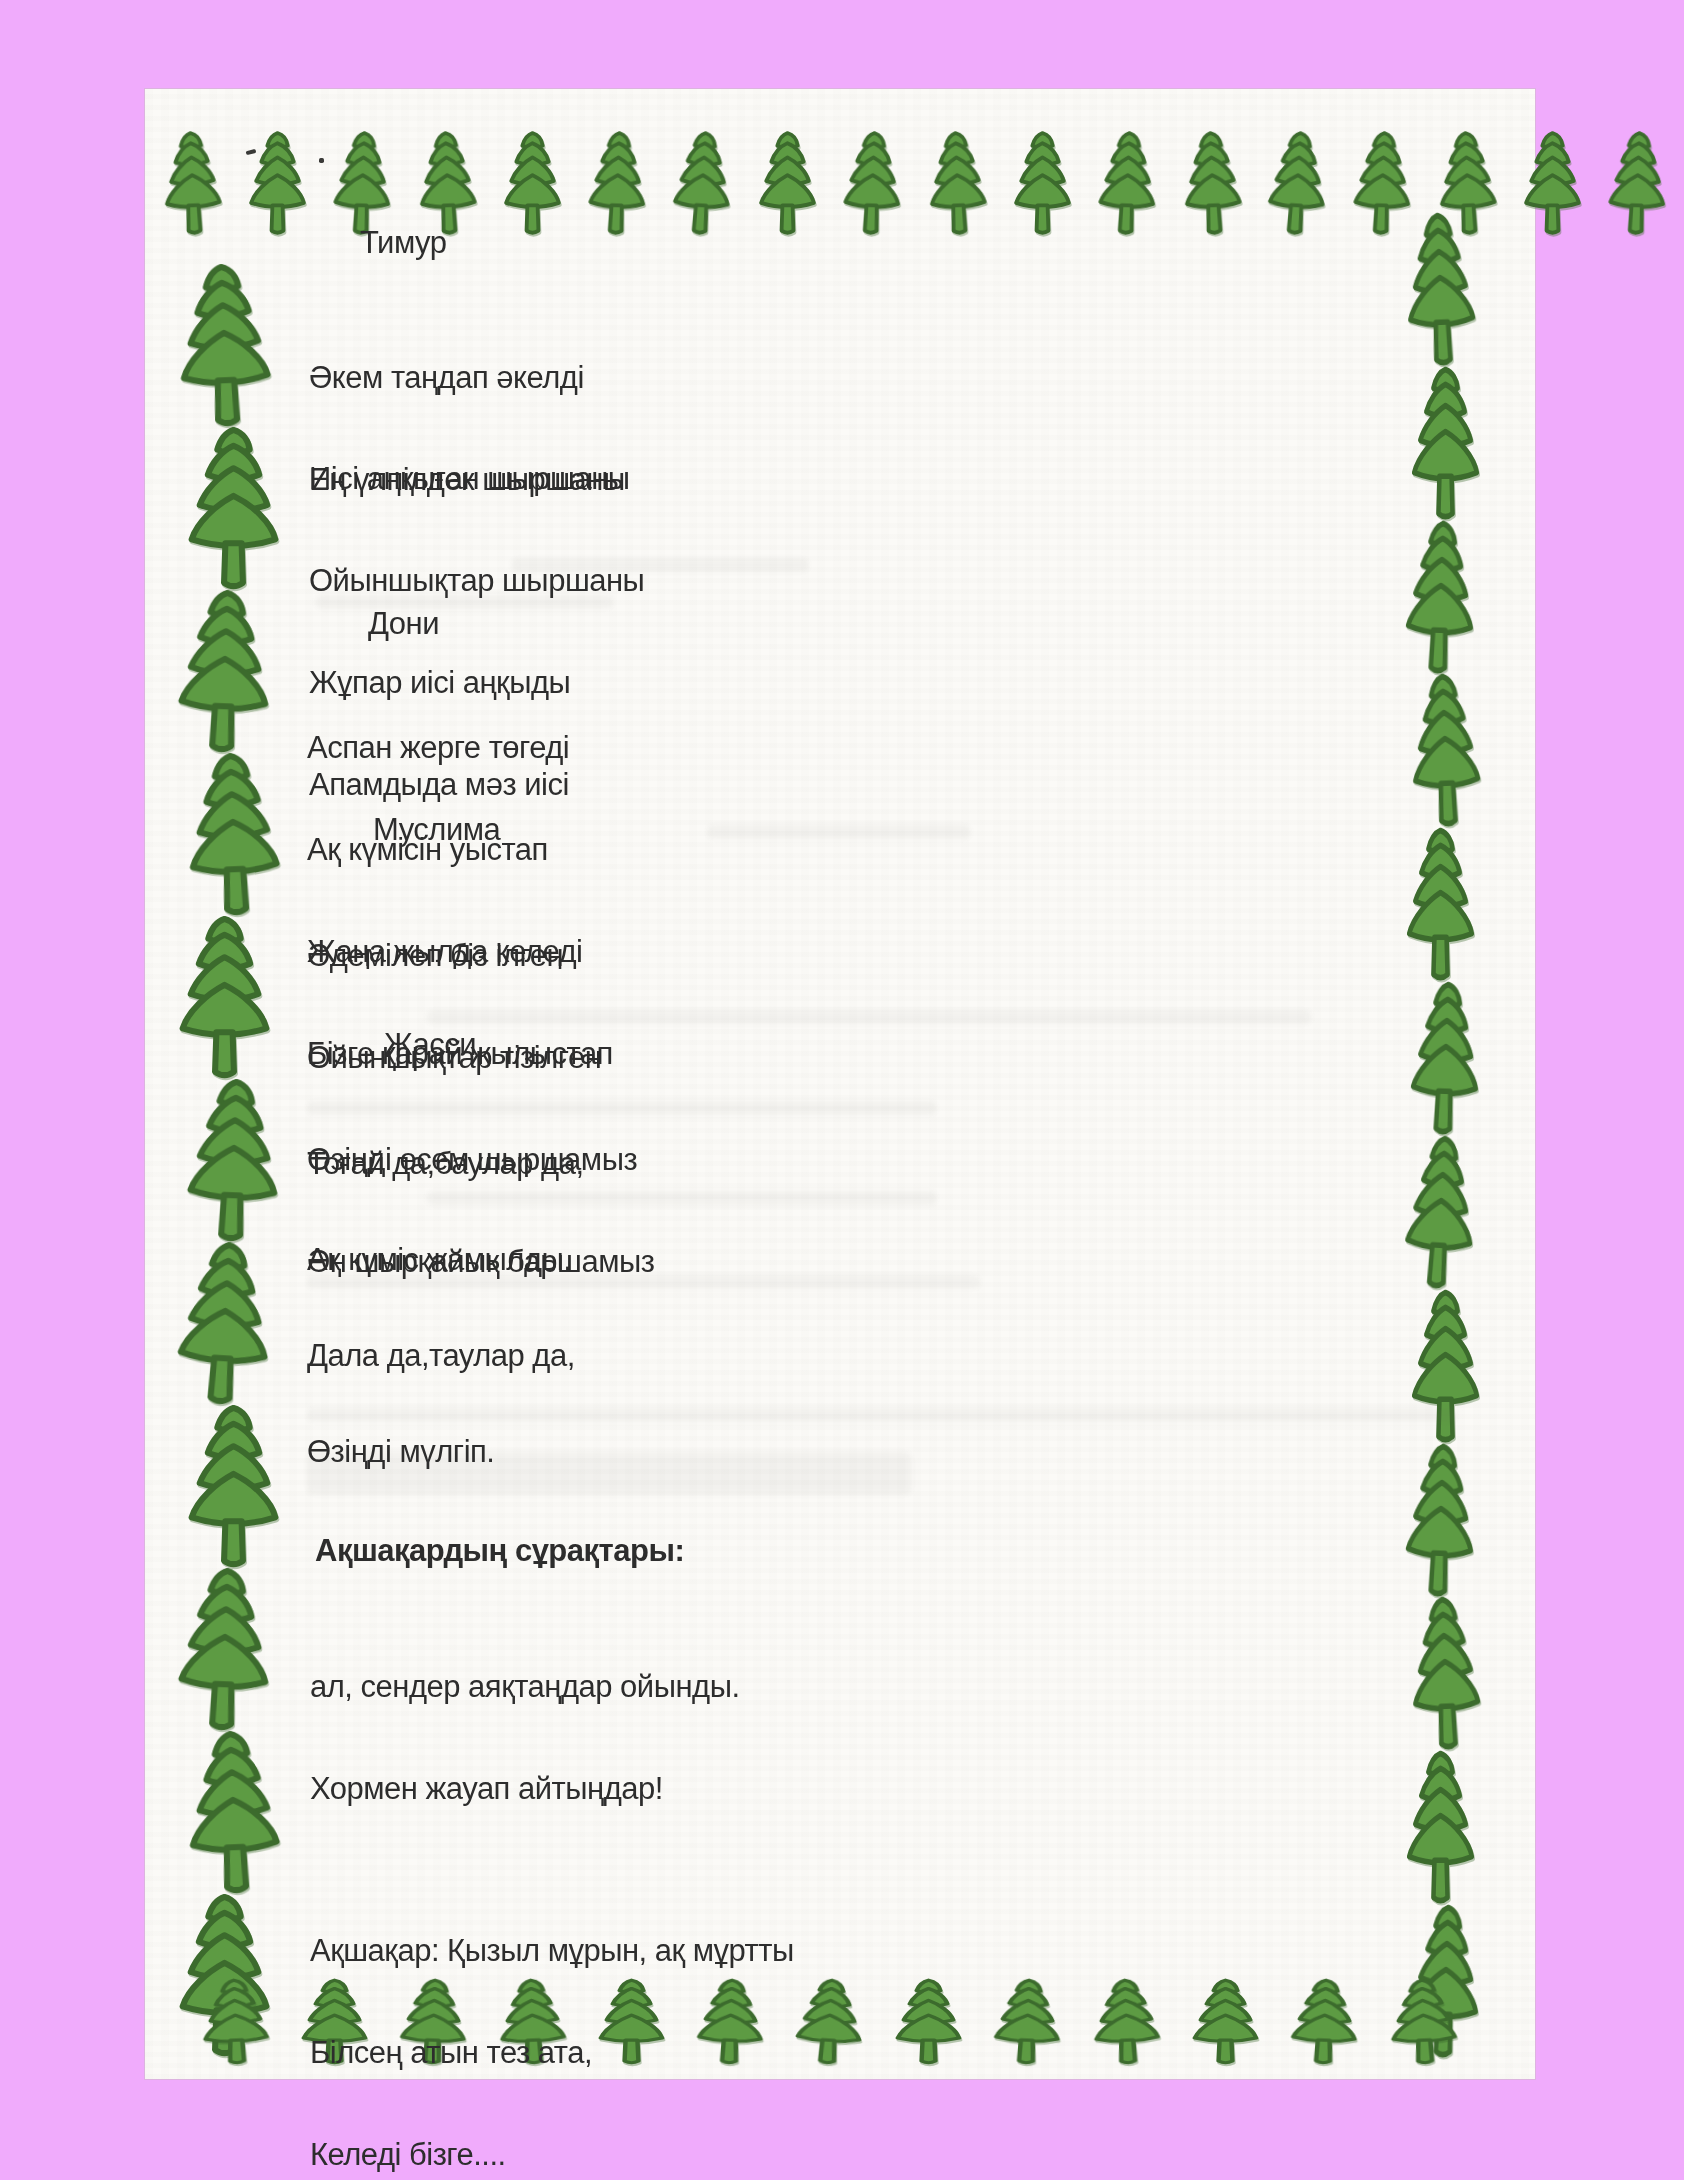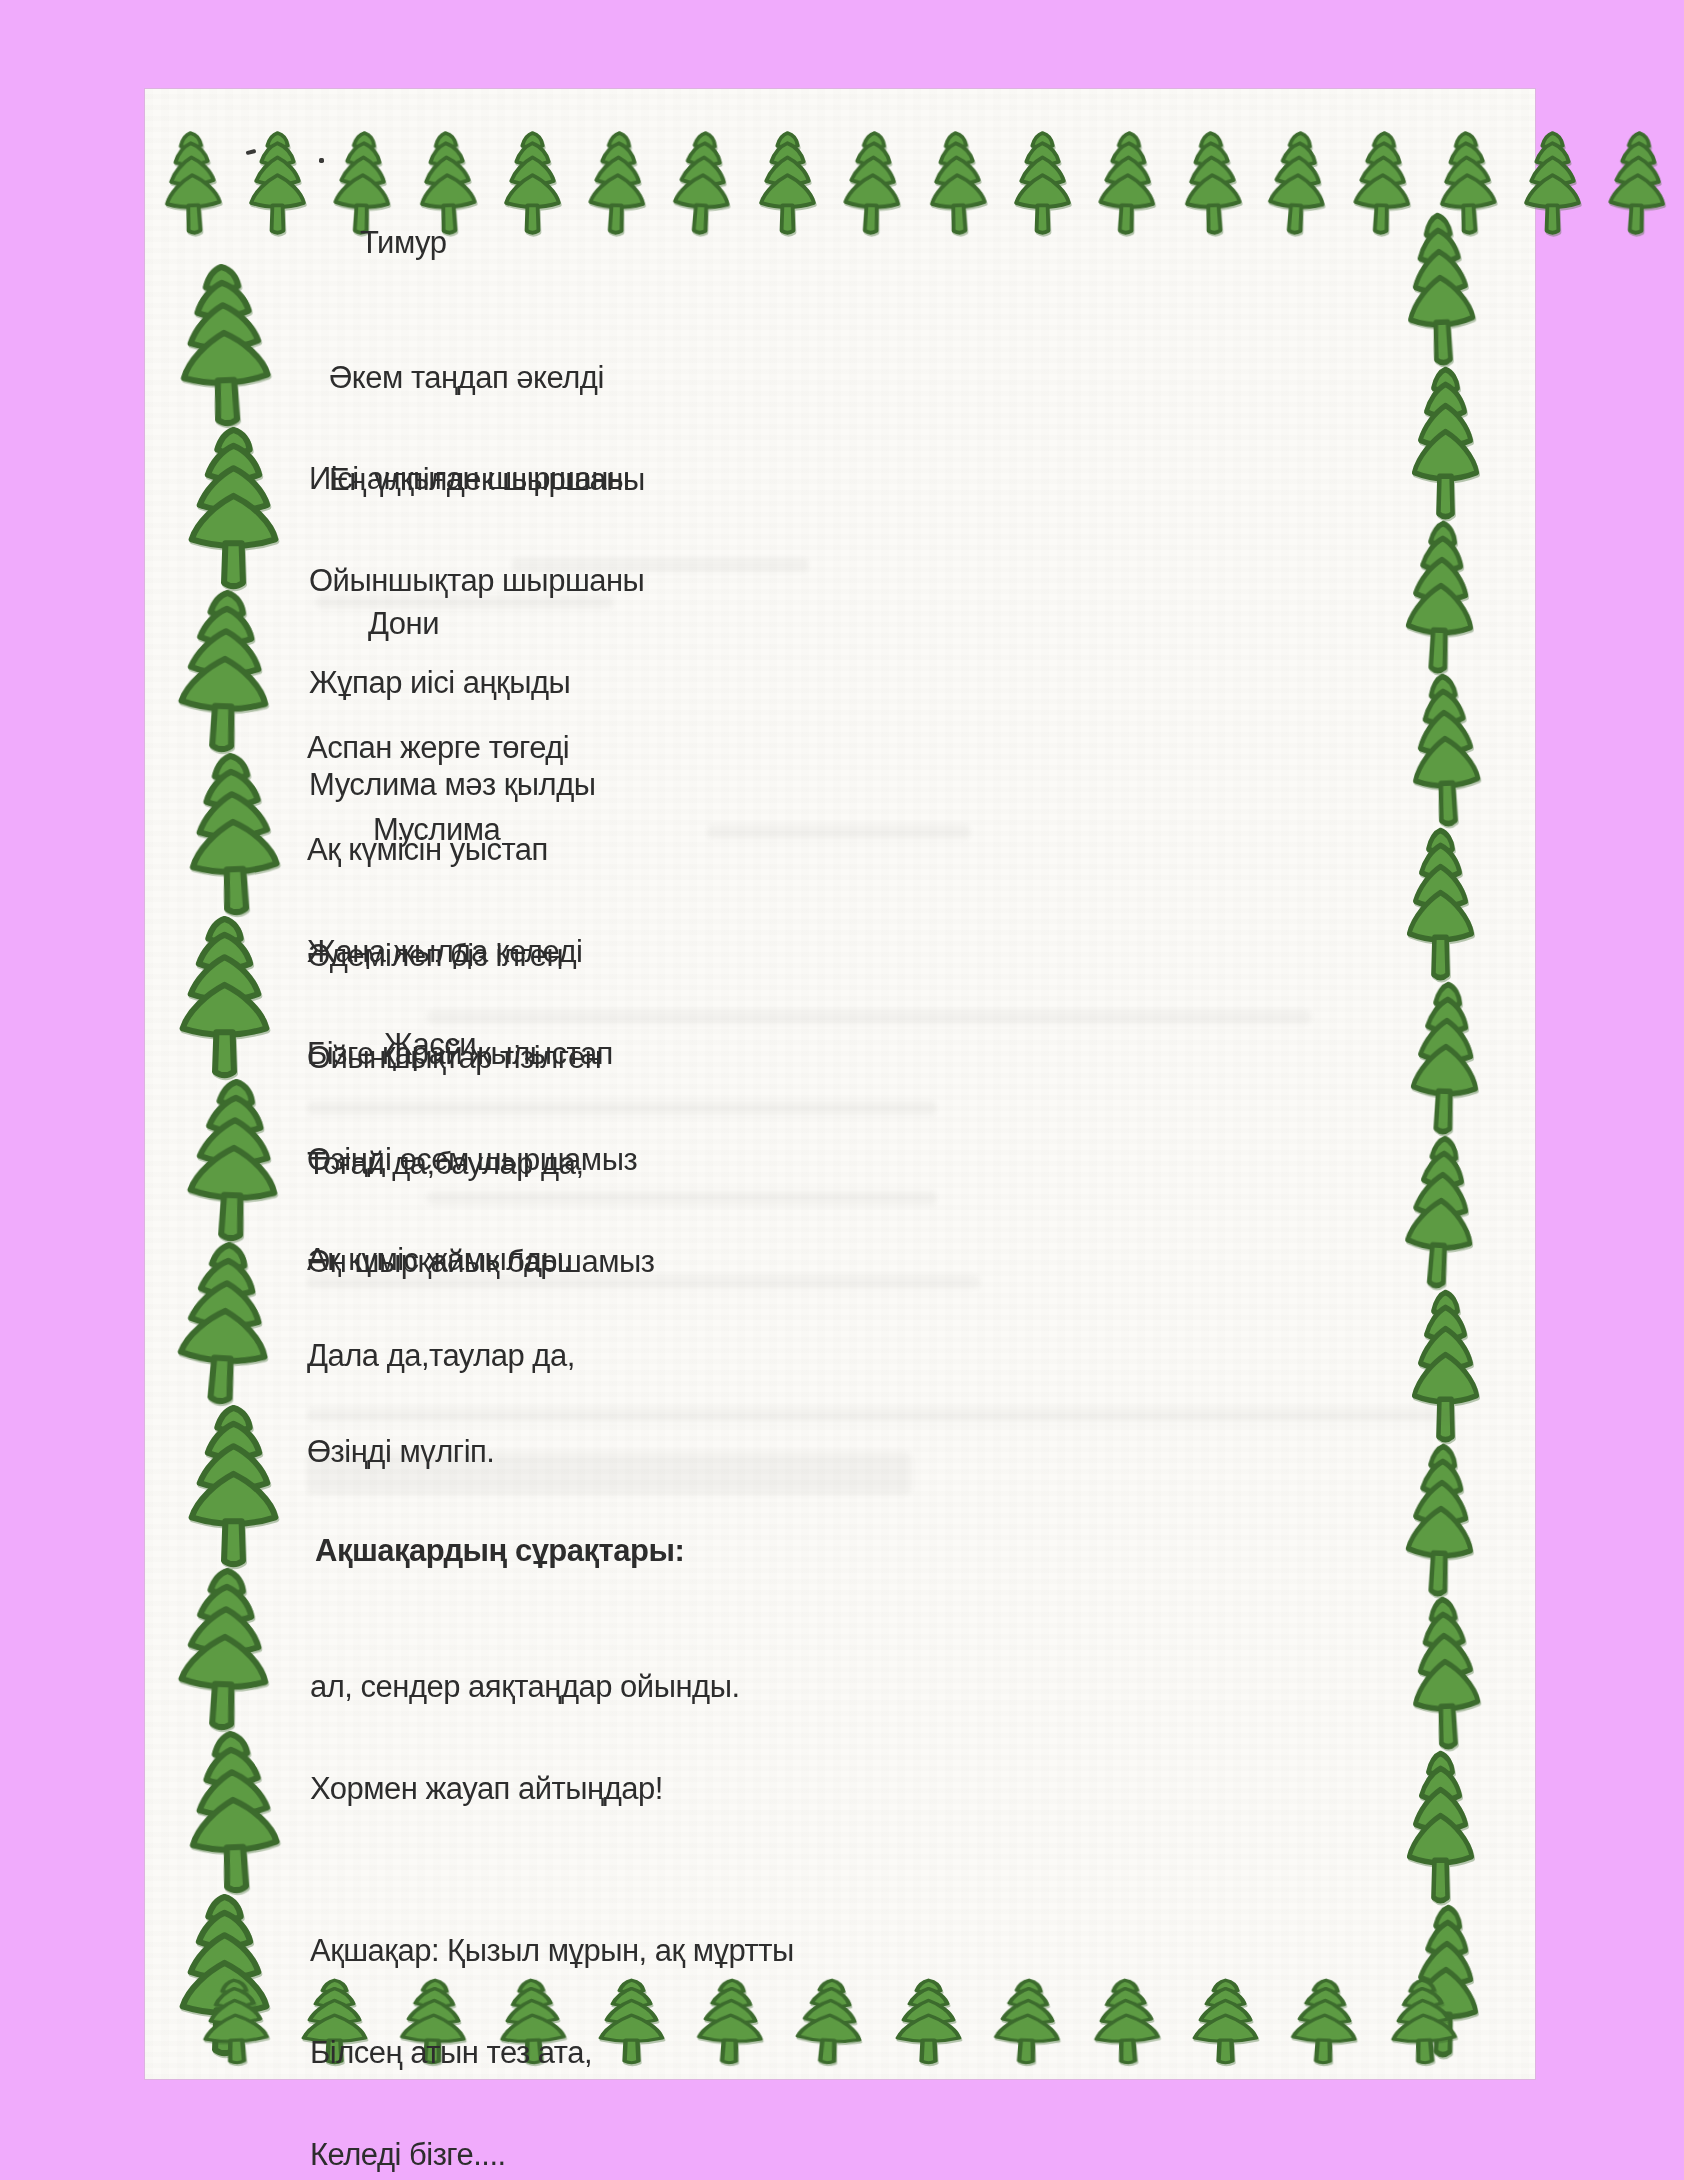--- a/index.html
+++ b/index.html
@@ -255,29 +255,29 @@
     <div class="smudge" style="left:170px;top:506px;width:298px;"></div>
     <div class="smudge" style="left:562px;top:736px;width:264px;"></div>
     <div class="smudge" style="left:281px;top:921px;width:886px;"></div>
     <div class="smudge" style="left:162px;top:1012px;width:630px;"></div>
     <div class="smudge" style="left:281px;top:1102px;width:511px;"></div>
     <div class="smudge" style="left:162px;top:1186px;width:673px;"></div>
     <div class="smudge" style="left:162px;top:1319px;width:1150px;"></div>
     <div class="smudge" style="left:162px;top:1363px;width:605px;height:43px;"></div>
 
     <div class="txt" style="left:215px;top:137px;">Тимур</div>
-    <div class="txt" style="left:164px;top:204px;margin-left:20px;">
+    <div class="txt" style="left:164px;top:204px;">
       <div>Әкем таңдап әкелді</div>
       <div>Ең үлпілдек шыршаны</div>
     </div>
     <div class="txt" style="left:164px;top:305px;">
       <div>Иісі аңқыған шыршаны</div>
       <div>Ойыншықтар шыршаны</div>
       <div>Жұпар иісі аңқыды</div>
-      <div>Муслима мәз қылды</div>
+      <div>Апамдыда мәз иісі</div>
     </div>
 
     <div class="txt" style="left:223px;top:518px;">Дони</div>
     <div class="txt" style="left:162px;top:574px;">
       <div>Аспан жерге төгеді</div>
       <div>Ақ күмісін уыстап</div>
       <div>Жаңа жылда келеді</div>
       <div>Бізге қарай жылыстап</div>
     </div>
 

